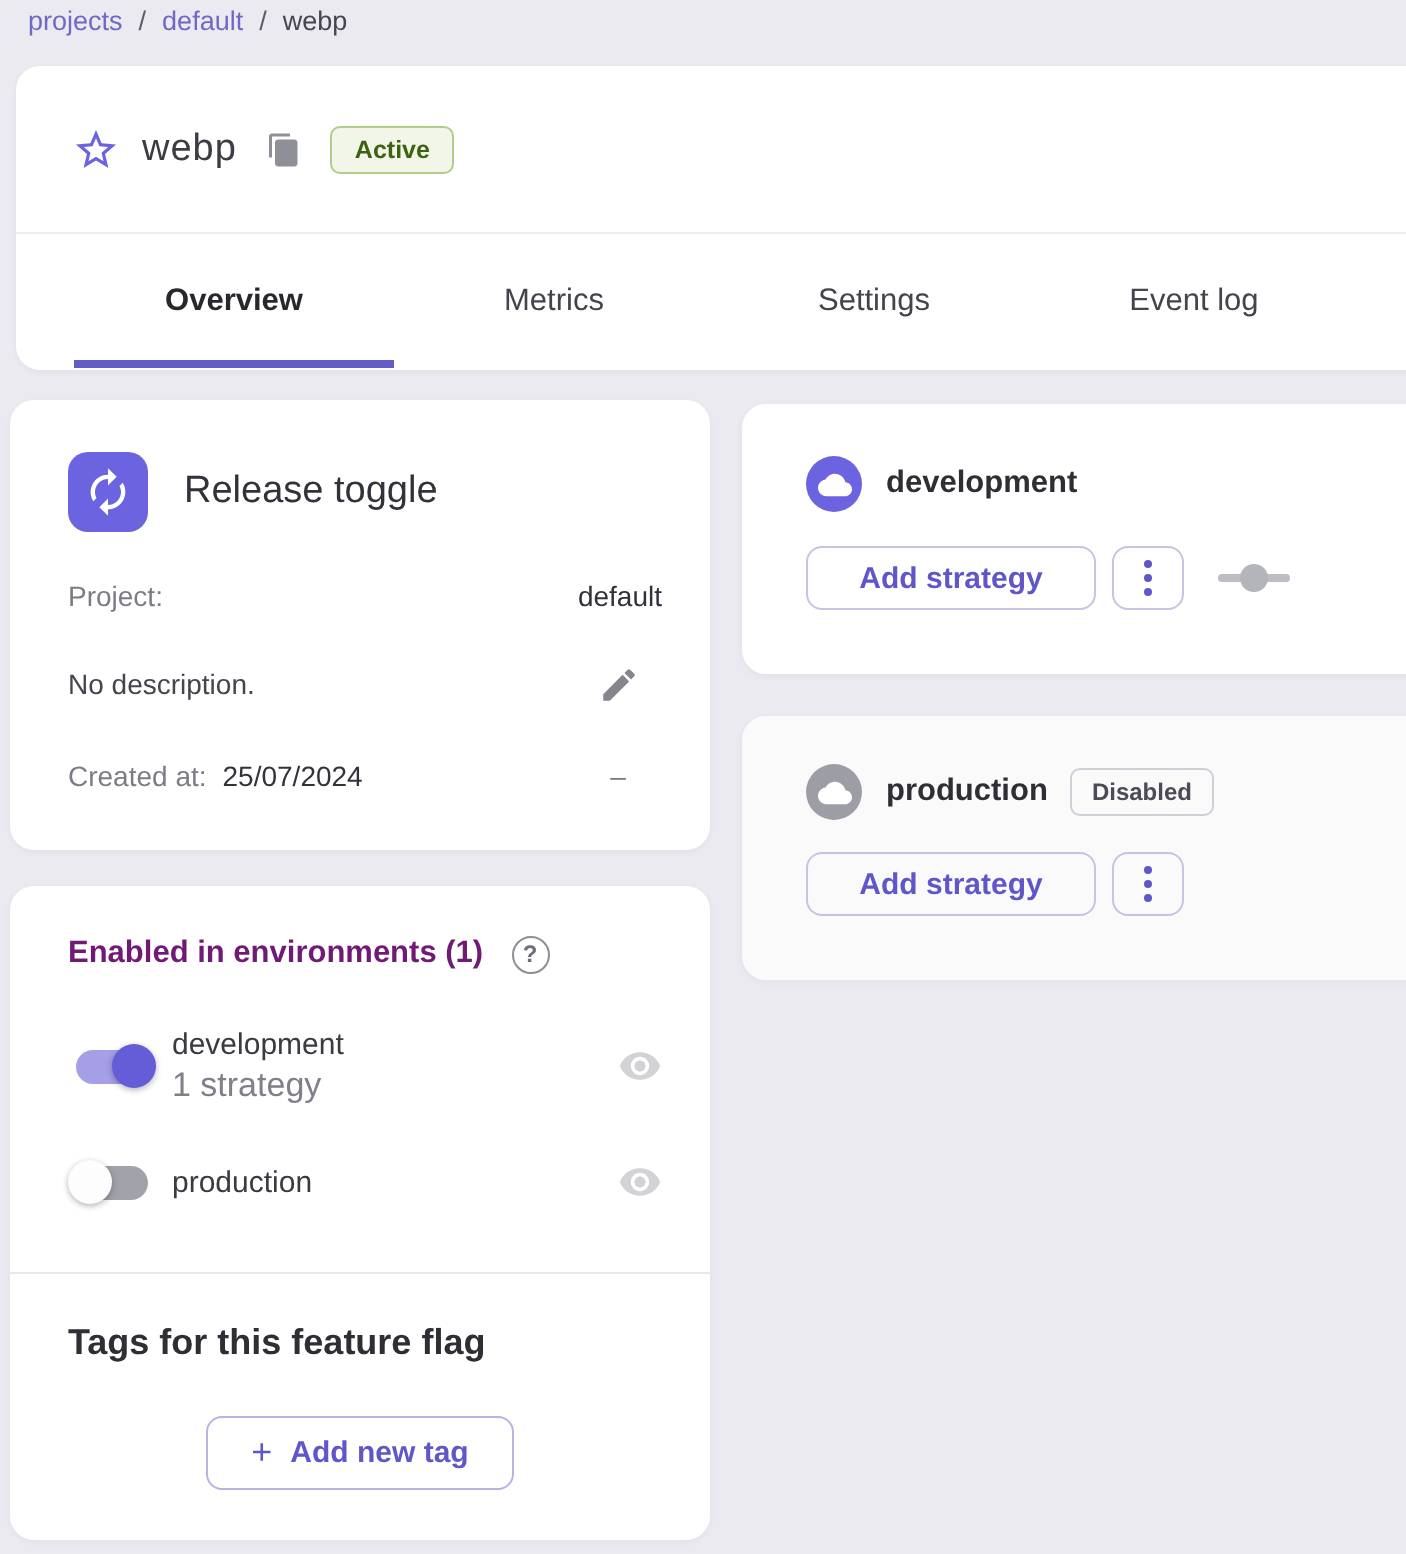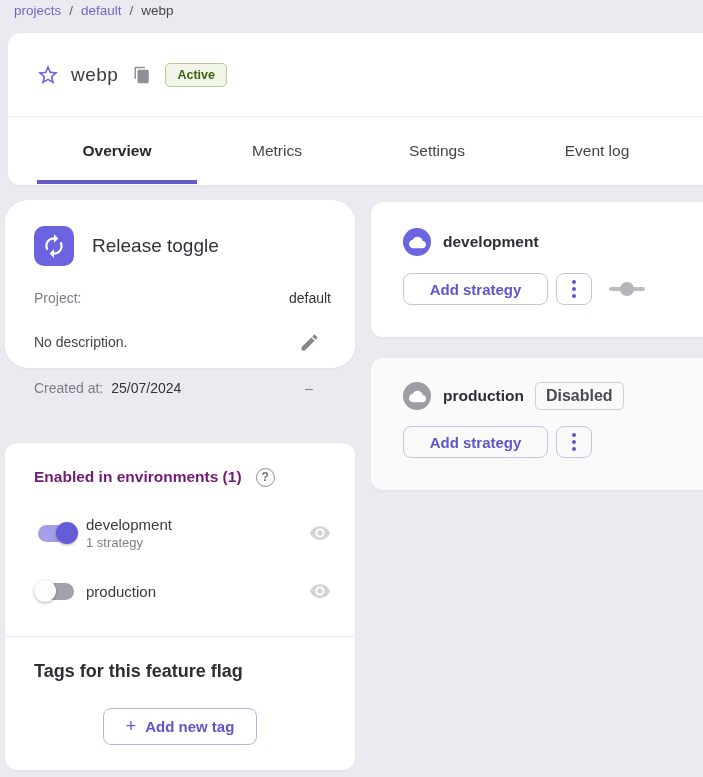--- a/index.html
+++ b/index.html
@@ -26,21 +26,21 @@
   .copy-btn { margin-left:15px; }
   .status-badge { margin-left:14px; font-size:12.5px; font-weight:700; color:#3f6212; background:#f1f6e8; border:1px solid #b4cc8a; border-radius:5px; padding:4px 11px; }
 
   
   .tabs-row { display:flex; padding-left:29px; height:67px; }
   .tab { width:160px; display:flex; align-items:center; justify-content:center; position:relative; font-size:15.5px; color:#44444c; cursor:pointer; background:none; border:none; font-family:inherit; }
   .tab.active { font-weight:700; color:#27272e; }
   .tab.active .tab-indicator { position:absolute; left:0; right:0; bottom:0; height:4px; background:#635dc5; }
 
   
-  .details-card { left:5px; top:200px; width:350px; height:168px; padding:26px 24px 0 29px;border-radius:23px; }
+  .details-card { left:5px; top:200px; width:350px; height:225px; padding:26px 24px 0 29px; }
   .type-row { display:flex; align-items:center; }
   .type-icon { width:40px; height:40px; border-radius:10px; background:#6c63e0; display:flex; align-items:center; justify-content:center; flex:none; }
   .type-title { font-size:19px; color:#32323a; margin-left:18px; }
   .detail-row { display:flex; align-items:center; justify-content:space-between; }
   .row-project { margin-top:22px; height:20px; }
   .row-desc { margin-top:22px; height:24px; }
   .row-created { margin-top:24px; height:20px; }
   .detail-label { font-size:14px; color:#7c7c86; }
   .detail-value { font-size:14px; color:#32323a; }
   .desc-text { font-size:14px; color:#45454d; }
@@ -52,21 +52,21 @@
   .env-card { left:5px; top:443px; width:350px; height:327px; }
   .env-section { height:194px; padding:24px 24px 0 29px; border-bottom:1px solid #e8e7ed; }
   .env-title-row { display:flex; align-items:center; height:20px; }
   .env-title { font-size:15.5px; font-weight:700; color:#701a75; }
   .help-icon { width:19px; height:19px; border-radius:50%; border:1.5px solid #8d8d96; color:#6f6f78; font-size:12px; font-weight:700; display:flex; align-items:center; justify-content:center; margin-left:14px; cursor:pointer; }
   .env-row { display:flex; align-items:center; height:40px; }
   .env-row-1 { margin-top:26px; }
   .env-row-2 { margin-top:18px; }
   .env-labels { margin-left:8px; flex:1; }
   .env-name { font-size:15px; color:#3a3a42; }
-  .env-strategies { font-size:13px; color:#80808a; margin-top:2px; }
+  .env-strategies { font-size:17px; color:#80808a; margin-top:2px; }
 
   
   .switch { position:relative; width:44px; height:24px; flex:none; cursor:pointer; }
   .switch .track { position:absolute; left:4px; top:4px; width:36px; height:17px; border-radius:9px; background:#a2a2aa; }
   .switch .thumb { position:absolute; top:1px; left:0; width:22px; height:22px; border-radius:50%; background:#fdfdfd; box-shadow:0 1px 3px rgba(0,0,0,.3); }
   .switch[data-state="on"] .track { background:#a59fe8; }
   .switch[data-state="on"] .thumb { left:22px; background:#655cd7; }
 
   
   .tags-section { padding-top:24px; }
@@ -76,21 +76,21 @@
 
   
   .env-panel { position:absolute; left:371px; width:400px; }
   .dev-panel { top:202px; height:135px; padding:26px 0 0 32px; }
   .prod-panel { top:358px; height:132px; padding:24px 0 0 32px; background:#fafafb; }
   .panel-head { display:flex; align-items:center; height:28px; }
   .cloud-circle { width:28px; height:28px; border-radius:50%; display:flex; align-items:center; justify-content:center; flex:none; }
   .cloud-purple { background:#6c63e0; }
   .cloud-gray { background:#9d9da5; }
   .panel-name { font-size:15.5px; font-weight:700; color:#2e2e35; margin-left:12px; }
-  .disabled-chip { margin-left:11px; font-size:16px; font-weight:700; color:#4b4b55; border:1px solid #cfcfd8; border-radius:5px; padding:4px 10px; background:transparent; }
+  .disabled-chip { margin-left:11px; font-size:12px; font-weight:700; color:#4b4b55; border:1px solid #cfcfd8; border-radius:5px; padding:4px 10px; background:transparent; }
   .panel-actions { display:flex; align-items:center; margin-top:17px; }
   .prod-panel .panel-actions { margin-top:16px; }
   .add-strategy-btn { width:145px; height:32px; background:transparent; border:1px solid #c6c3e3; border-radius:8px; color:#5f57c9; font-size:15px; font-weight:700; cursor:pointer; font-family:inherit; }
   .kebab-btn { width:36px; height:32px; margin-left:8px; background:transparent; border:1px solid #c6c3e3; border-radius:8px; display:flex; flex-direction:column; align-items:center; justify-content:center; gap:3px; cursor:pointer; }
   .kebab-btn .dot { width:4px; height:4px; border-radius:50%; background:#5f57c9; }
   .mini-toggle { position:relative; width:36px; height:14px; margin-left:17px; cursor:pointer; }
   .mini-toggle .bar { position:absolute; left:0; right:0; top:5px; height:4px; border-radius:2px; background:#bdbdc4; }
   .mini-toggle .knob { position:absolute; left:11px; top:0; width:14px; height:14px; border-radius:50%; background:#b4b4bb; }
 </style>
 </head>

